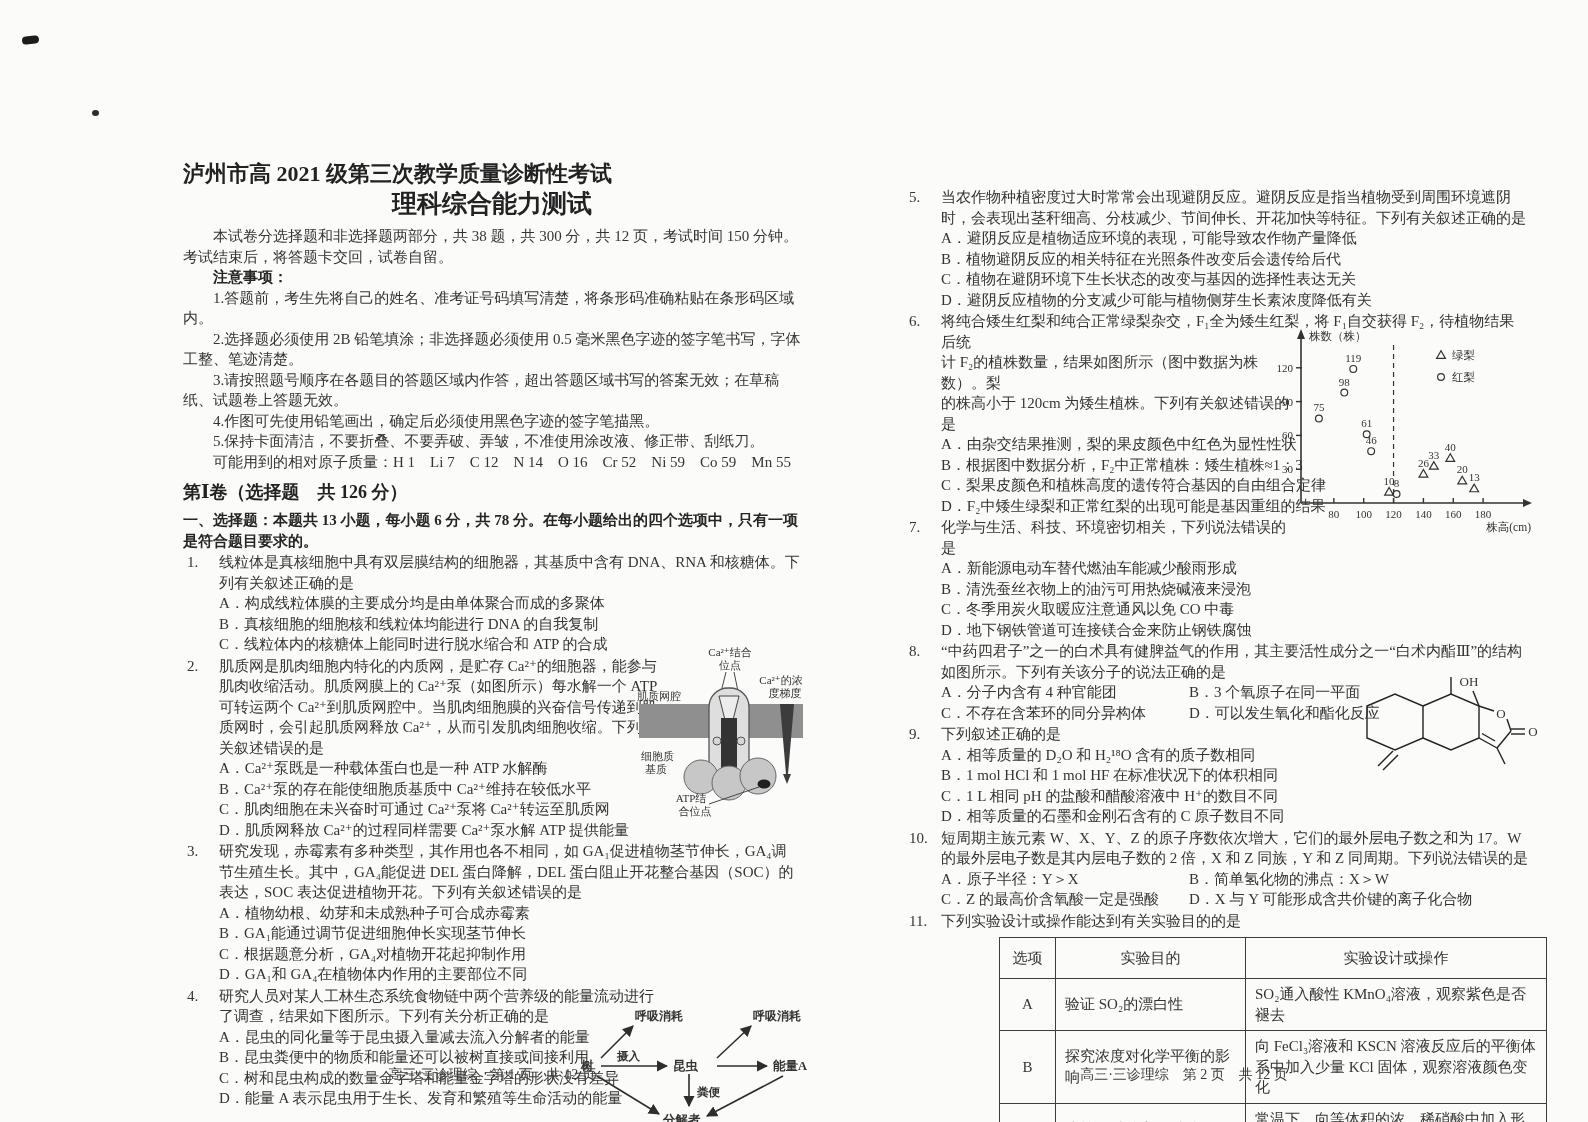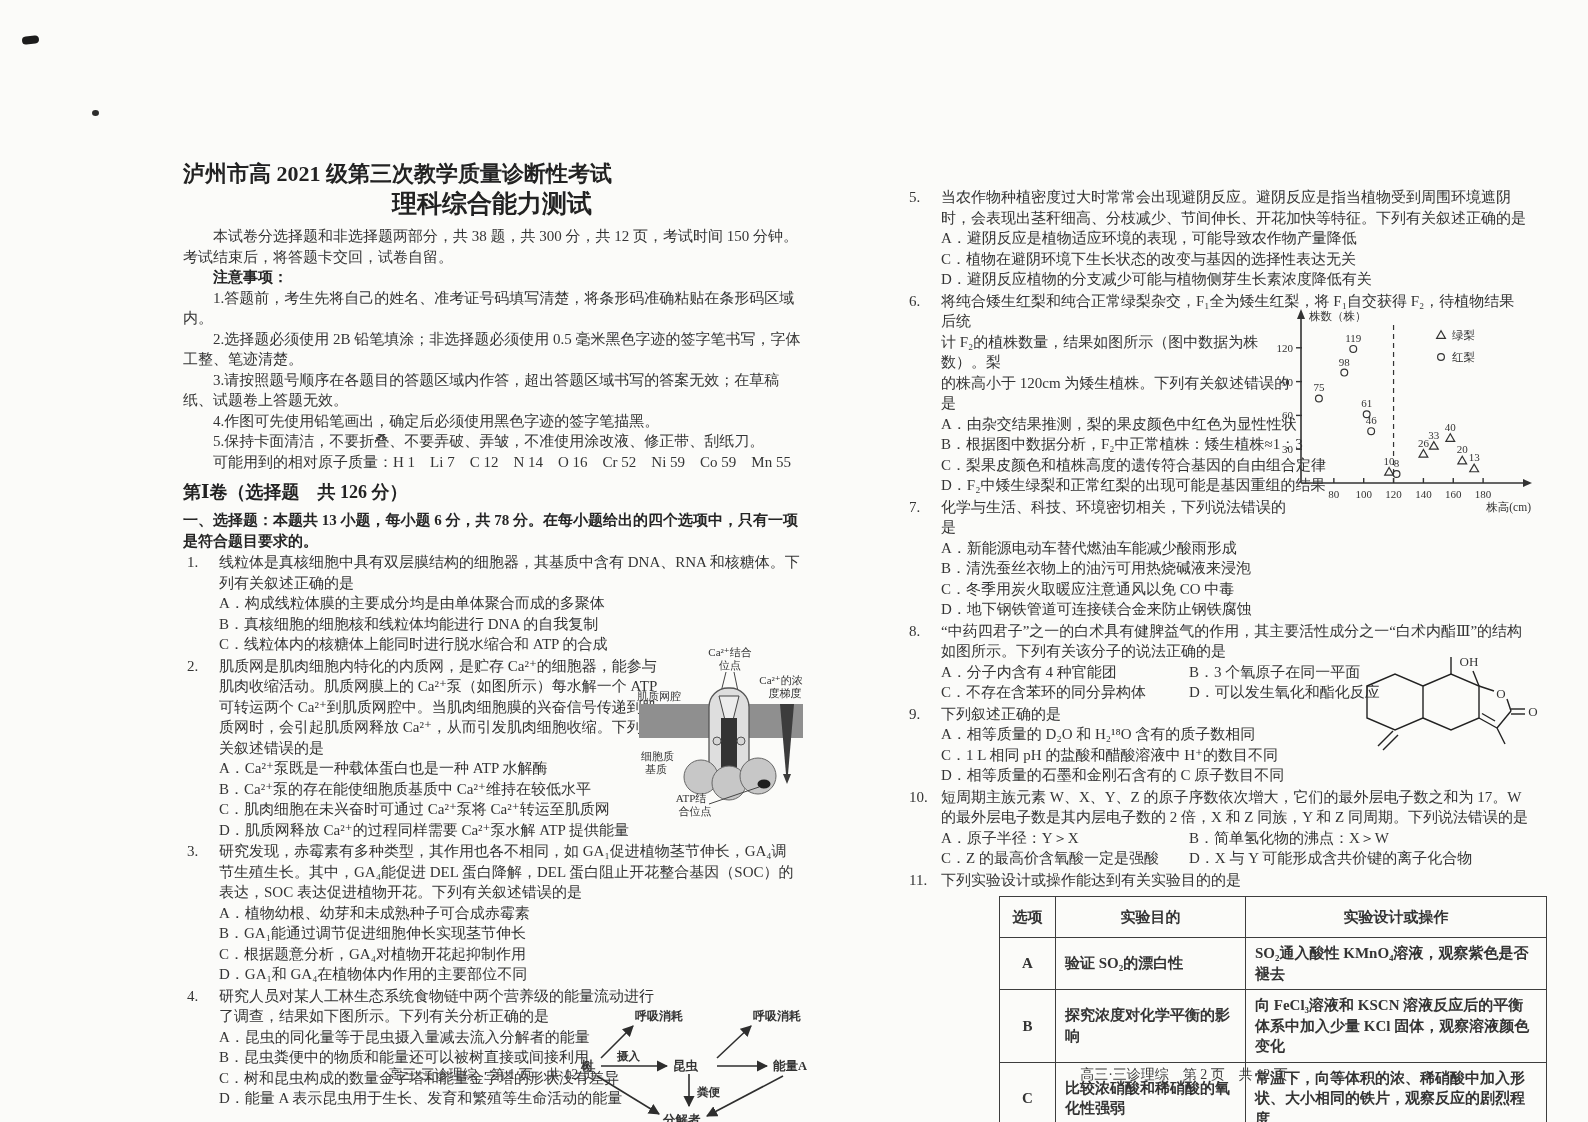--- a/index.html
+++ b/index.html
@@ -26,21 +26,21 @@
   .opt{}
   .opt2col{display:flex;}
   .opt2col .c1{width:248px;flex:none;}
   .narrow{width:438px;}
   .w340{width:352px;}
   
   .fig-abs{position:absolute;}
   svg text{font-family:"Liberation Serif","DejaVu Serif",serif;fill:#333;}
   
   table.exp{border-collapse:collapse;margin:6px 0 0 58px;width:548px;table-layout:fixed;}
-  table.exp td,table.exp th{border:1.6px solid #3d3d3d;padding:5px 9px;font-weight:bold;vertical-align:middle;}
+  table.exp td,table.exp th{border:1.6px solid #3d3d3d;padding:5px 9px;font-weight:normal;vertical-align:middle;}
   table.exp th{text-align:center;height:30px;}
   td.copt{text-align:center;}
   
   .footer{position:absolute;font-size:14px;color:#3a3a3a;text-align:center;}
   .footer1{left:183px;top:1066px;width:618px;}
   .footer2{left:872px;top:1066px;width:624px;}
   
   .artifact{position:absolute;background:#1c1c1c;}
   .a1{left:22px;top:36px;width:17px;height:8px;border-radius:4px;transform:rotate(-6deg);}
   .a2{left:92px;top:110px;width:7px;height:6px;border-radius:50%;background:#2c2c2c;}
@@ -149,20 +149,21 @@
       <div class="opt">D．能量 A 表示昆虫用于生长、发育和繁殖等生命活动的能量</div>
     </div>
   </div>
 
   <div class="page page2">
 
     <div class="q">
       <span class="qnum">5.</span>
       <div class="stem">当农作物种植密度过大时常常会出现避阴反应。避阴反应是指当植物受到周围环境遮阴时，会表现出茎秆细高、分枝减少、节间伸长、开花加快等特征。下列有关叙述正确的是</div>
       <div class="opt">A．避阴反应是植物适应环境的表现，可能导致农作物产量降低</div>
+      <div class="opt">B．植物避阴反应的相关特征在光照条件改变后会遗传给后代</div>
       <div class="opt">C．植物在避阴环境下生长状态的改变与基因的选择性表达无关</div>
       <div class="opt">D．避阴反应植物的分支减少可能与植物侧芽生长素浓度降低有关</div>
     </div>
 
     <div class="q">
       <span class="qnum">6.</span>
       <svg class="fig-abs" style="right:-4px;top:16px;" width="272" height="212" viewBox="0 0 272 212" id="q6chart">
           <line x1="40" y1="176" x2="264" y2="176" stroke="#333" stroke-width="1.6"></line>
           <polygon points="262,172 271,176 262,180" fill="#333"></polygon>
           <line x1="40" y1="176" x2="40" y2="10" stroke="#333" stroke-width="1.6"></line>
@@ -268,20 +269,21 @@
       <div class="opt2col">
         <div class="opt c1">C．不存在含苯环的同分异构体</div>
         <div class="opt">D．可以发生氧化和酯化反应</div>
       </div>
     </div>
 
     <div class="q">
       <span class="qnum">9.</span>
       <div class="stem">下列叙述正确的是</div>
       <div class="opt">A．相等质量的 D₂O 和 H₂¹⁸O 含有的质子数相同</div>
+      <div class="opt">B．1 mol HCl 和 1 mol HF 在标准状况下的体积相同</div>
       <div class="opt">C．1 L 相同 pH 的盐酸和醋酸溶液中 H⁺的数目不同</div>
       <div class="opt">D．相等质量的石墨和金刚石含有的 C 原子数目不同</div>
     </div>
 
     <div class="q">
       <span class="qnum">10.</span>
       <div class="stem">短周期主族元素 W、X、Y、Z 的原子序数依次增大，它们的最外层电子数之和为 17。W 的最外层电子数是其内层电子数的 2 倍，X 和 Z 同族，Y 和 Z 同周期。下列说法错误的是</div>
       <div class="opt2col">
         <div class="opt c1">A．原子半径：Y＞X</div>
         <div class="opt">B．简单氢化物的沸点：X＞W</div>

